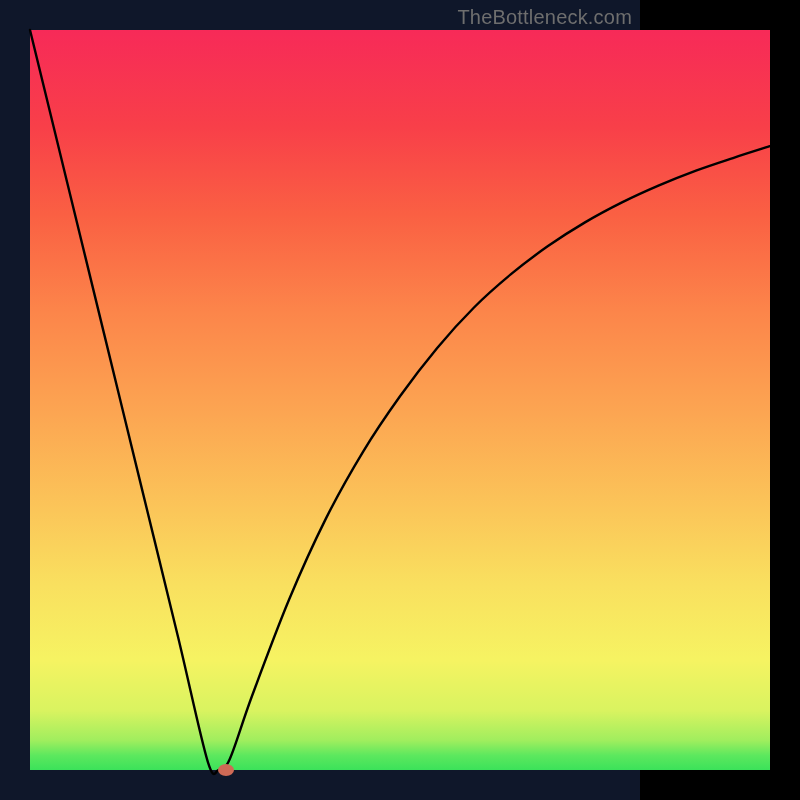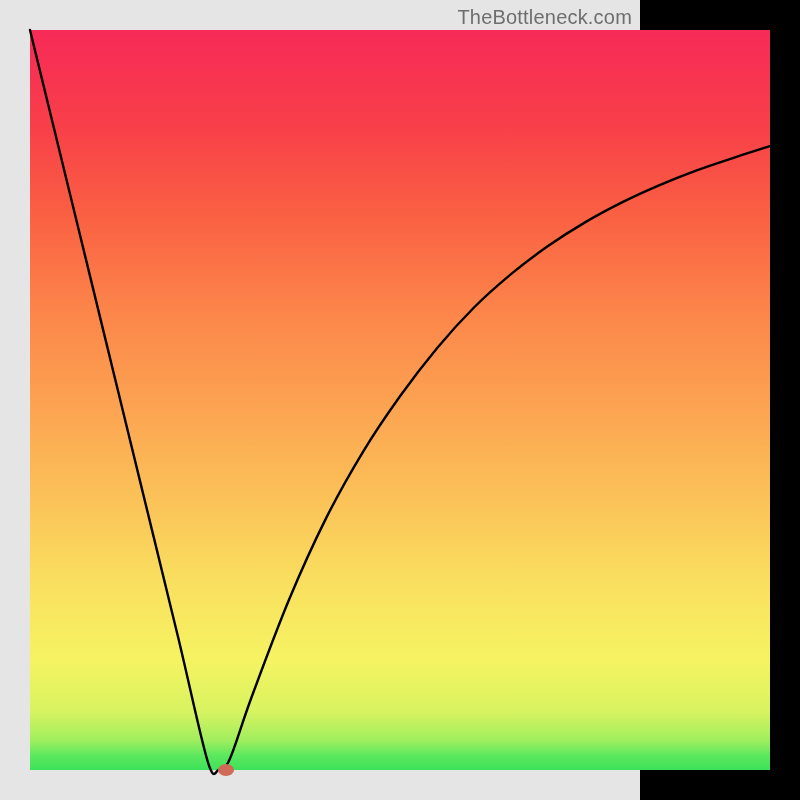--- a/index.html
+++ b/index.html
@@ -8,21 +8,21 @@
     width: 800px;
     height: 800px;
     overflow: hidden;
     background: #000;
     font-family: Arial, Helvetica, sans-serif;
   }
   .container {
     position: relative;
     width: 640px;
     height: 800px;
-    background: #e5e5e5;
+    background: #0f172a;
   }
   .plot-area {
     position: absolute;
     left: 30px;
     top: 30px;
     width: 740px;
     height: 740px;
     background: linear-gradient(to top,
       #3be25a 0%,
       #5de85e 2%,

